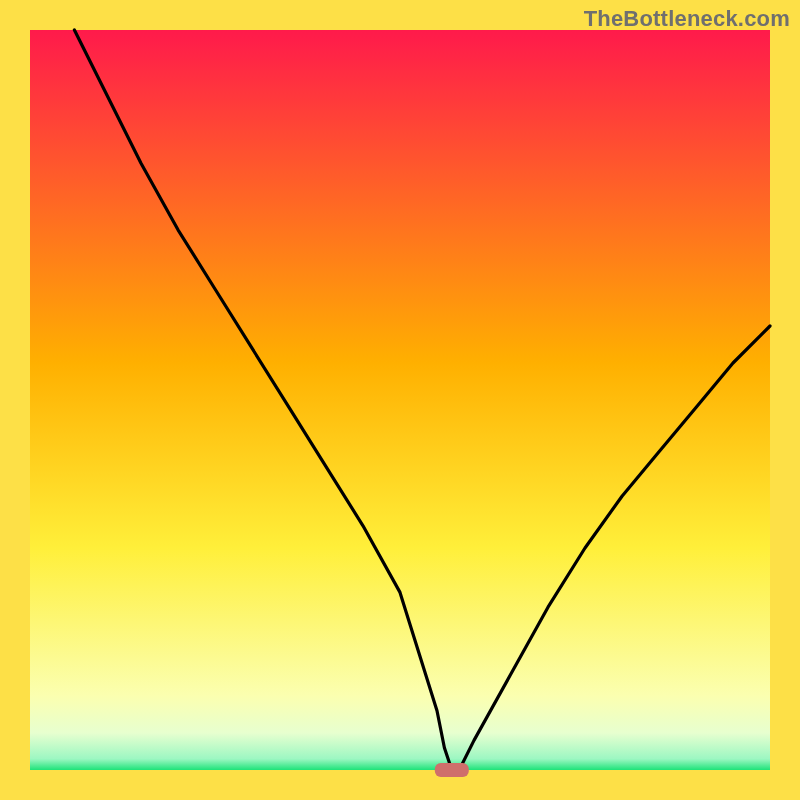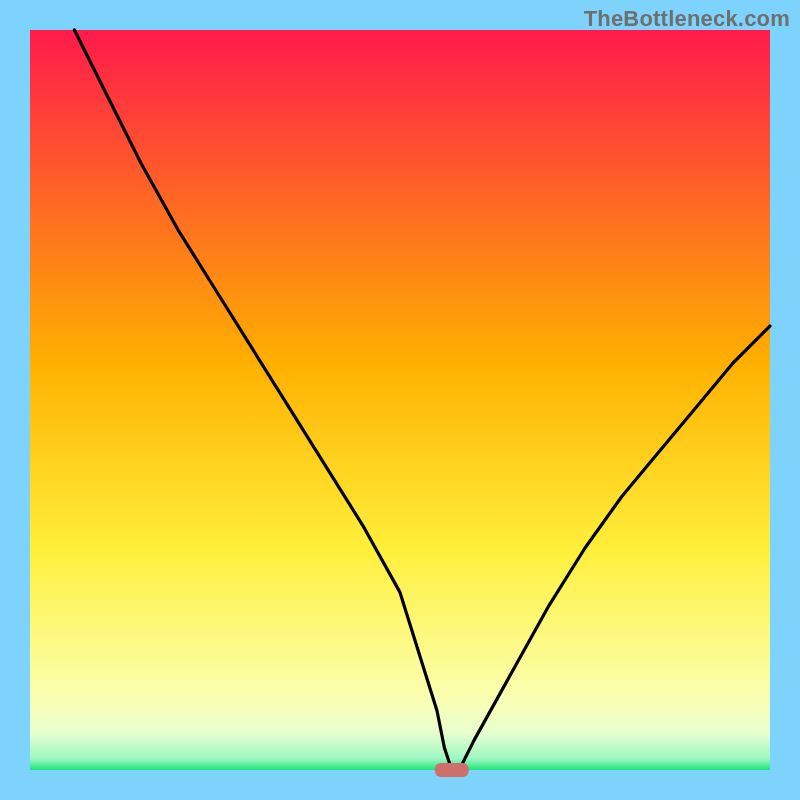--- a/index.html
+++ b/index.html
@@ -7,21 +7,21 @@
     padding: 0;
     width: 800px;
     height: 800px;
     background: #000;
     overflow: hidden;
   }
   .chart-container {
     position: relative;
     width: 800px;
     height: 800px;
-    background: #7dd3fc;
+    background: #fde047;
     text-align: right;
   }
   svg {
     display: block;
   }
   .watermark {
     position: absolute;
     top: 6px;
     right: 10px;
     font-family: Arial, Helvetica, sans-serif;

